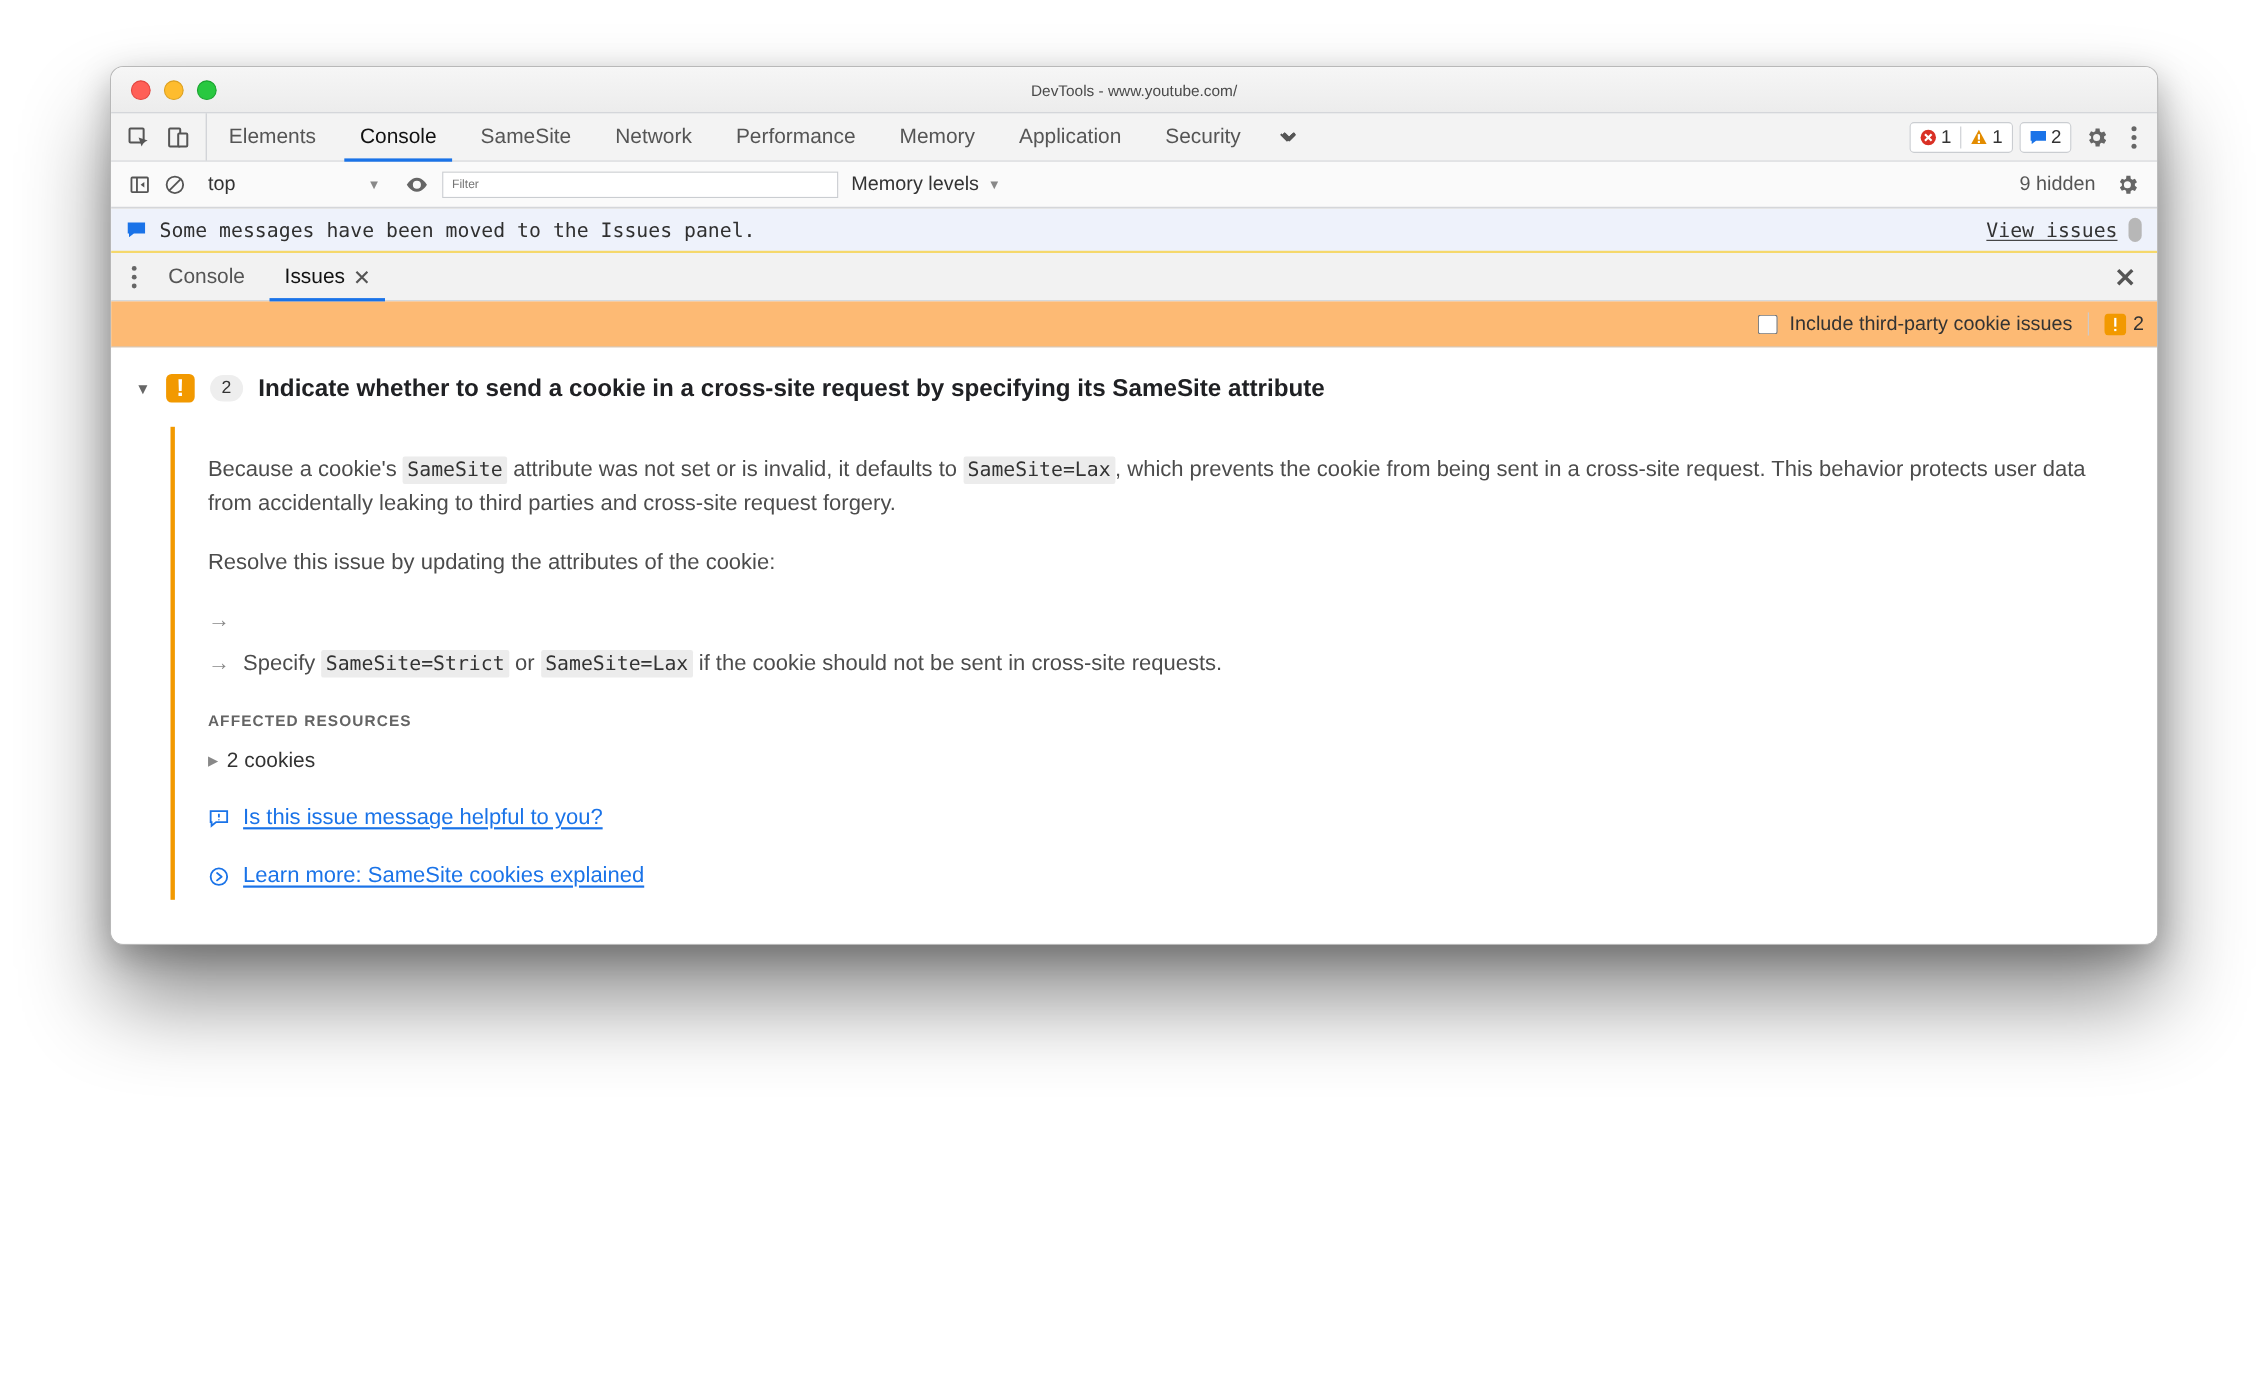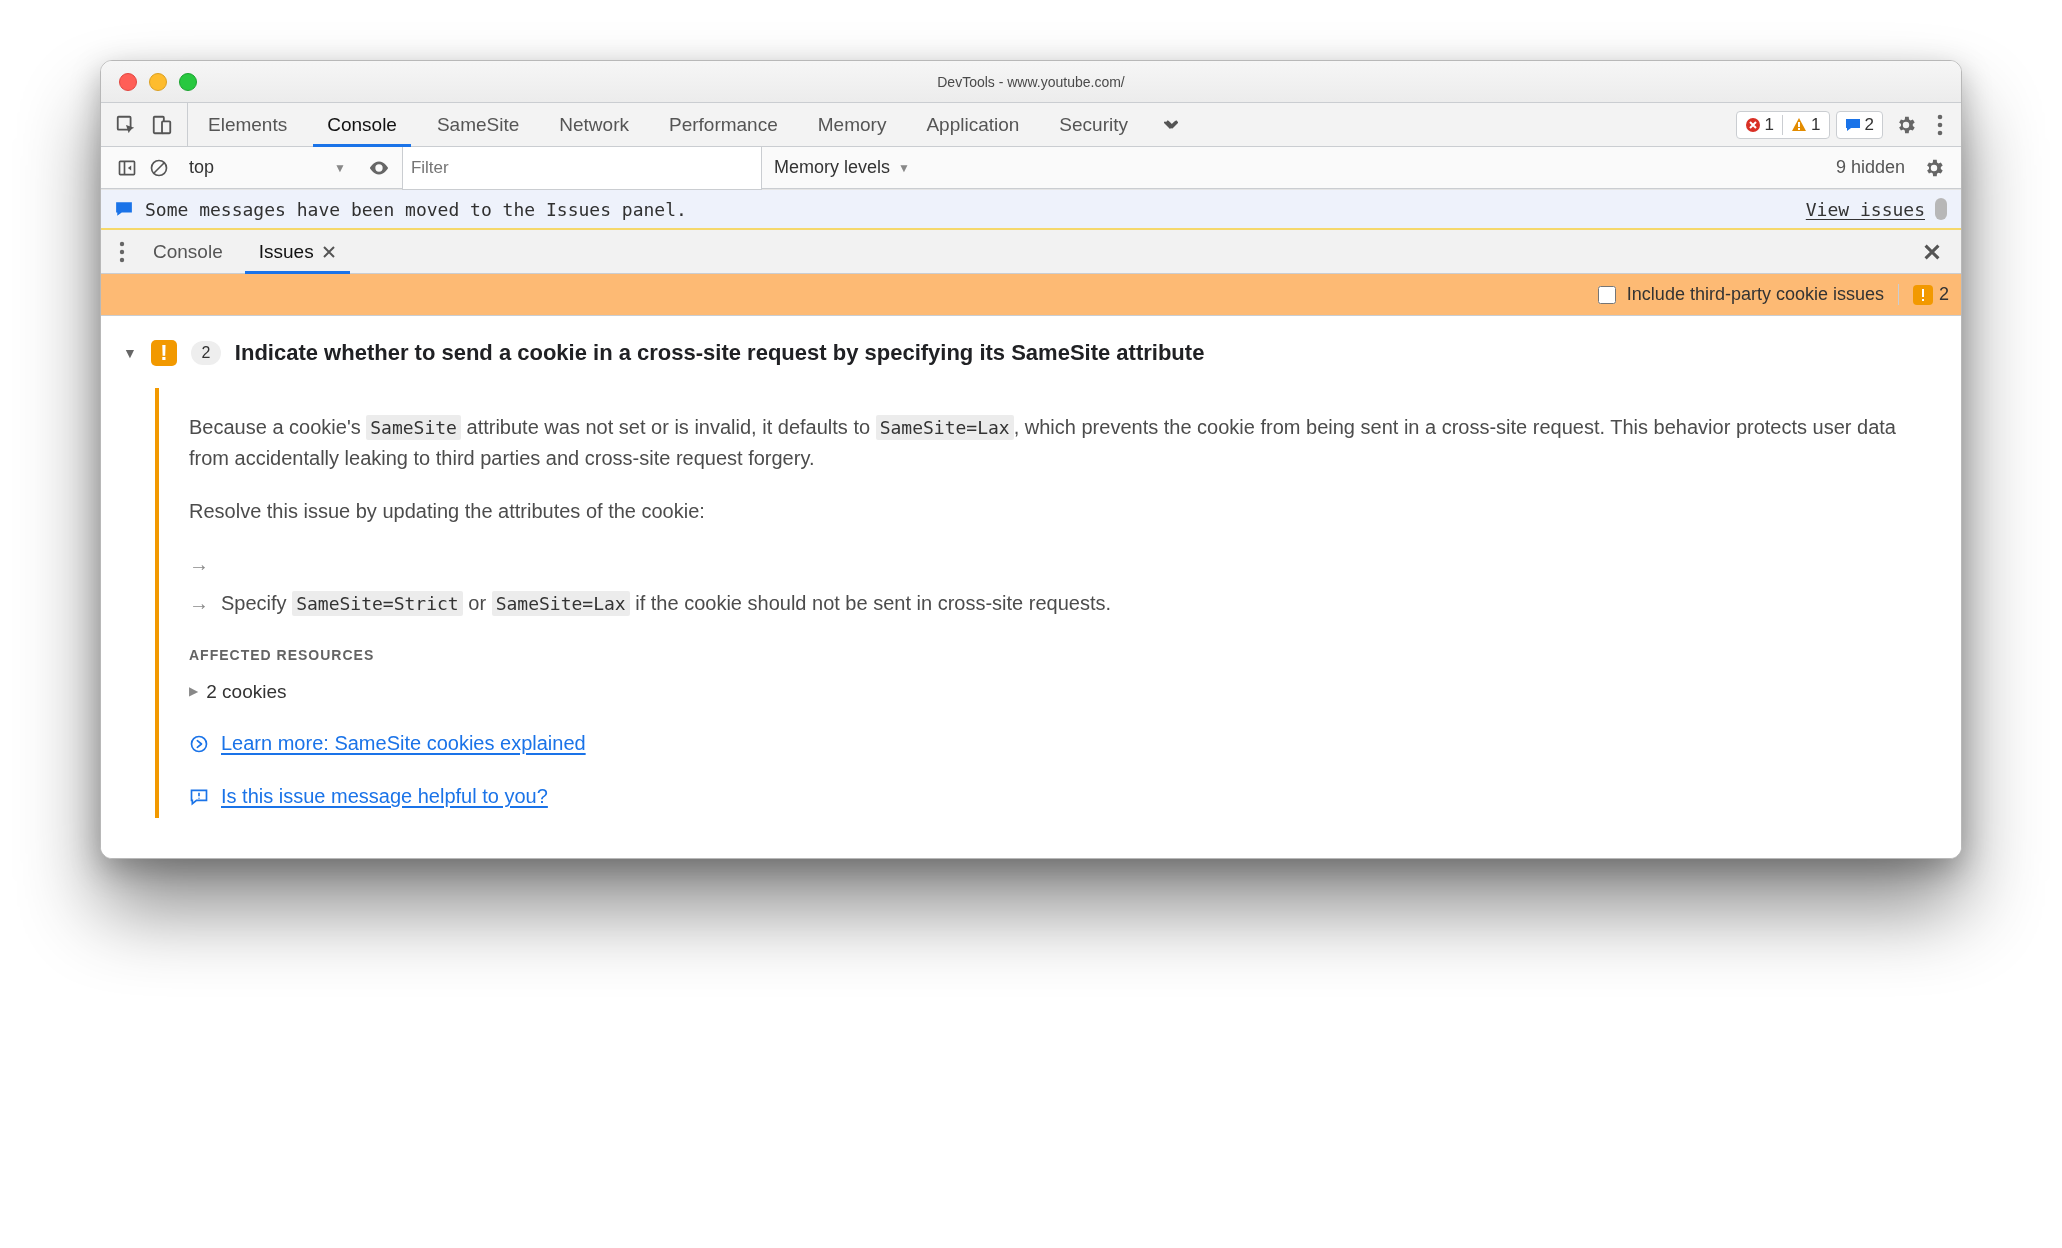--- a/index.html
+++ b/index.html
@@ -72,21 +72,21 @@
   .pill-seg+.pill-seg{border-left:1px solid var(--border);}
   .gear{color:#666;padding:0 6px;}
   .kebab{color:#666;padding:0 8px;}
 
   
   .secbar{height:42px;background:#fafafa;border-bottom:1px solid var(--border);display:flex;align-items:center;padding:0 10px;gap:12px;font-size:18px;color:#555;}
   .sec-icon-area{display:flex;align-items:center;gap:12px;padding:0 6px;}
   .execctx{display:flex;align-items:center;padding:0 10px 0 2px;color:#333;}
   .execctx .tri{margin-left:120px;color:#888;font-size:12px;}
   .eye{color:#666;}
-  .filter-input{width:360px;height:44px;border:1px solid var(--border);background:#fff;padding:0 8px;font-size:17px;color:#737373;}
+  .filter-input{width:360px;height:24px;border:1px solid var(--border);background:#fff;padding:0 8px;font-size:11px;color:#737373;}
   .deflevels{color:#333;display:flex;align-items:center;gap:8px;}
   .sec-right{margin-left:auto;display:flex;align-items:center;gap:12px;color:#555;}
   
   .banner{
     background:#eef2fb;
     border-top:1px solid #e5e5e5;
     border-bottom:2px solid var(--banner-line);
     display:flex;align-items:center;padding:8px 14px;font-family:Menlo,Consolas,monospace;font-size:18px;color:#303030;
   }
   .banner .msgicon{color:#1a73e8;margin-right:12px;}
@@ -340,34 +340,34 @@
 
         <div class="sect-label">AFFECTED RESOURCES</div>
         <div class="subrow">
           <span class="disc">▶</span>
           <span>2 cookies</span>
         </div>
 
         <div class="linkrow">
           <span class="lic icon">
             <svg width="20" height="20" viewBox="0 0 24 24" fill="none" stroke="#1a73e8" stroke-width="2">
-                <circle cx="12" cy="12" r="9"></circle>
-                <path d="M10 8l5 4-5 4" stroke-linecap="round" stroke-linejoin="round"></path>
-              </svg>
-          </span>
-          <a href="#">Learn more: SameSite cookies explained</a>
-        </div>
-        <div class="linkrow">
-          <span class="lic icon">
-            <svg width="20" height="20" viewBox="0 0 24 24" fill="none" stroke="#1a73e8" stroke-width="2">
                 <path d="M3 4h18v12H9l-5 4v-4H3z"></path>
                 <line x1="12" y1="7" x2="12" y2="11"></line>
                 <circle cx="12" cy="13.5" r="0.8" fill="#1a73e8" stroke="none"></circle>
               </svg>
           </span>
           <a href="#">Is this issue message helpful to you?</a>
         </div>
+        <div class="linkrow">
+          <span class="lic icon">
+            <svg width="20" height="20" viewBox="0 0 24 24" fill="none" stroke="#1a73e8" stroke-width="2">
+                <circle cx="12" cy="12" r="9"></circle>
+                <path d="M10 8l5 4-5 4" stroke-linecap="round" stroke-linejoin="round"></path>
+              </svg>
+          </span>
+          <a href="#">Learn more: SameSite cookies explained</a>
+        </div>
       </div>
 
     </div>
 
   </div>
 </div>
 
 </body></html>

